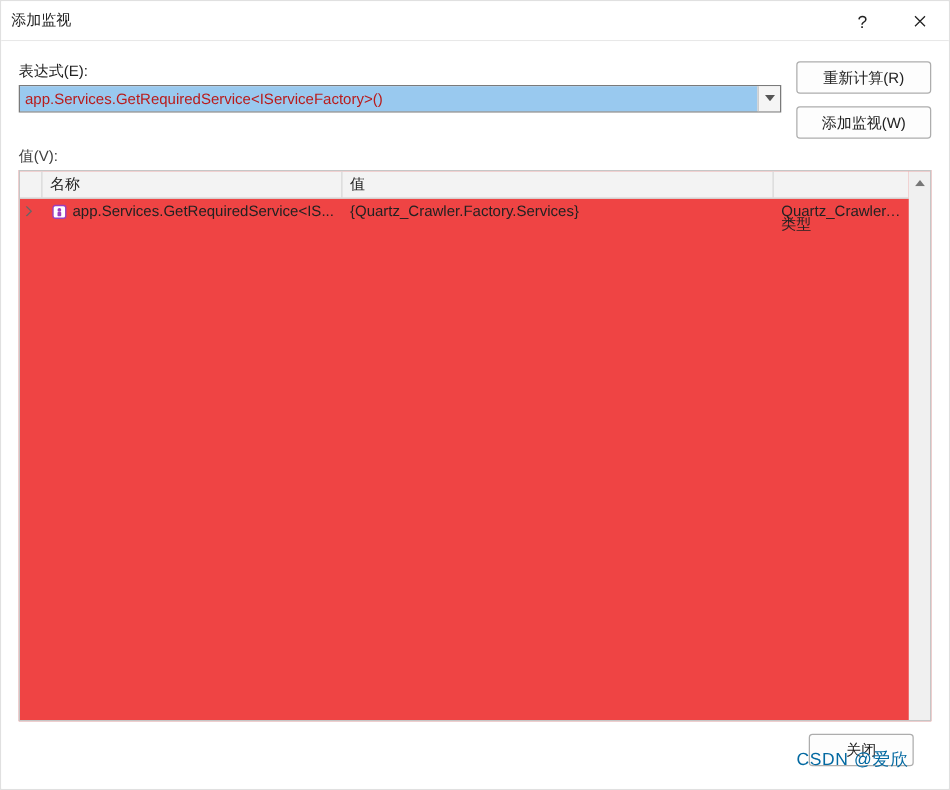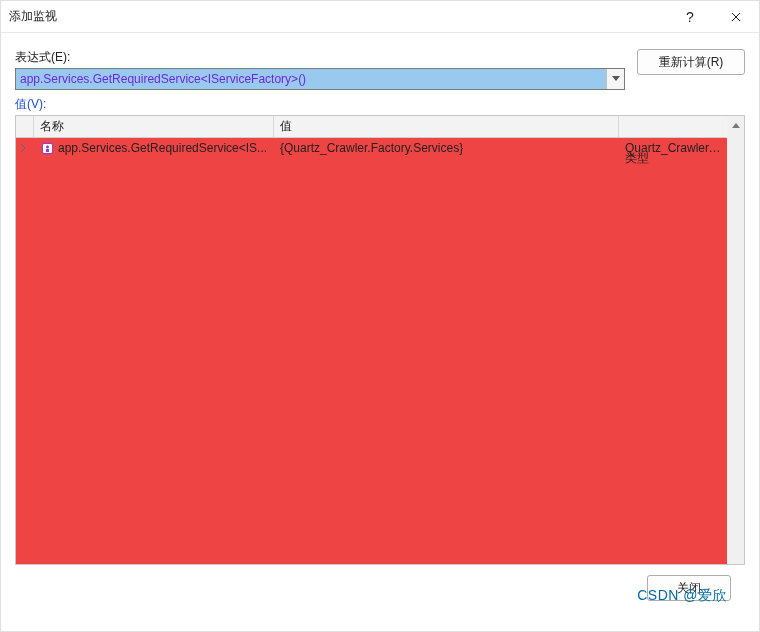--- a/index.html
+++ b/index.html
@@ -9,47 +9,47 @@
 
     .titlebar {
       height: 32px; display: flex; align-items: center; padding: 0 0 0 8px;
       border-bottom: 1px solid #e8e8e8; background: #fff; font-size: 12px; color: #222;
     }
     .titlebar .title { flex: 1; }
     .tb-controls { display: flex; height: 100%; }
     .tb-btn { width: 46px; display: flex; align-items: center; justify-content: center; font-size: 14px; color: #222; cursor: default; }
     .tb-btn svg { width: 10px; height: 10px; stroke: #222; stroke-width: 1; fill: none; }
 
-    .content { flex: 1; padding: 16px 14px 20px 14px; display: flex; flex-direction: column; background: #fff; }
+    .content { flex: 1; padding: 16px 14px 8px 14px; display: flex; flex-direction: column; background: #fff; }
 
     .top-row { display: flex; gap: 12px; align-items: flex-start; }
     .expr-block { flex: 1; display: flex; flex-direction: column; }
     .label { font-size: 12px; color: #222; margin-bottom: 2px; }
     .combo {
       position: relative; border: 1px solid #7a7a7a; height: 22px; display: flex; align-items: center;
       background: #fff;
     }
     .combo input {
       flex: 1; border: none; outline: none; font-size: 12px; padding: 0 4px; height: 20px;
-      background: #99c9ef; color: #6d28d9;
+      background: #99c9ef; color: #b91c1c;
     }
     .combo .dd {
       width: 18px; height: 20px; display: flex; align-items: center; justify-content: center;
       border-left: 1px solid #c0c0c0; background: #f5f5f5;
     }
     .combo .dd svg { width: 8px; height: 6px; fill: #555; }
 
     .side-btns { display: flex; flex-direction: column; gap: 10px; align-items: center; }
     .vs-btn {
       width: 108px; height: 26px; border: 1px solid #adadad; background: #fdfdfd;
       border-radius: 3px; font-size: 12px; color: #222; cursor: default;
       display: flex; align-items: center; justify-content: center;
     }
 
-    .value-label { font-size: 12px; color: #1d4ed8; margin-top: 6px; margin-bottom: 2px; }
+    .value-label { font-size: 12px; color: #404040; margin-top: 6px; margin-bottom: 2px; }
 
     .grid-wrap {
       flex: 1; border: 1px solid #c6c6c6; display: flex; flex-direction: column; min-height: 0;
       position: relative; background: #ef4444;
     }
     .grid-scroll { position: absolute; right: 0; top: 0; bottom: 0; width: 17px; background: #f0f0f0; }
     .grid-scroll .up { position: absolute; top: 0; left:0; right:0; height:17px; display:flex;align-items:center;justify-content:center;}
     .grid-scroll .up svg{width:8px;height:6px;fill:#777;}
 
     .grid-header {
@@ -114,20 +114,21 @@
           <input type="text" value="app.Services.GetRequiredService&lt;IServiceFactory&gt;()" style="">
           <div class="dd">
             <svg viewBox="0 0 8 6">
                 <path d="M0 0 L4 5 L8 0 Z"></path>
               </svg>
           </div>
         </div>
       </div>
       <div class="side-btns">
         <button class="vs-btn">重新计算(R)</button>
+        <button class="vs-btn">添加监视(W)</button>
       </div>
     </div>
 
     <div class="value-label">值(V):</div>
 
     <div class="grid-wrap">
       <div class="grid-header">
         <div class="gh-gutter"></div>
         <div class="gh-cell gh-name">名称</div>
         <div class="gh-cell gh-value">值</div>

